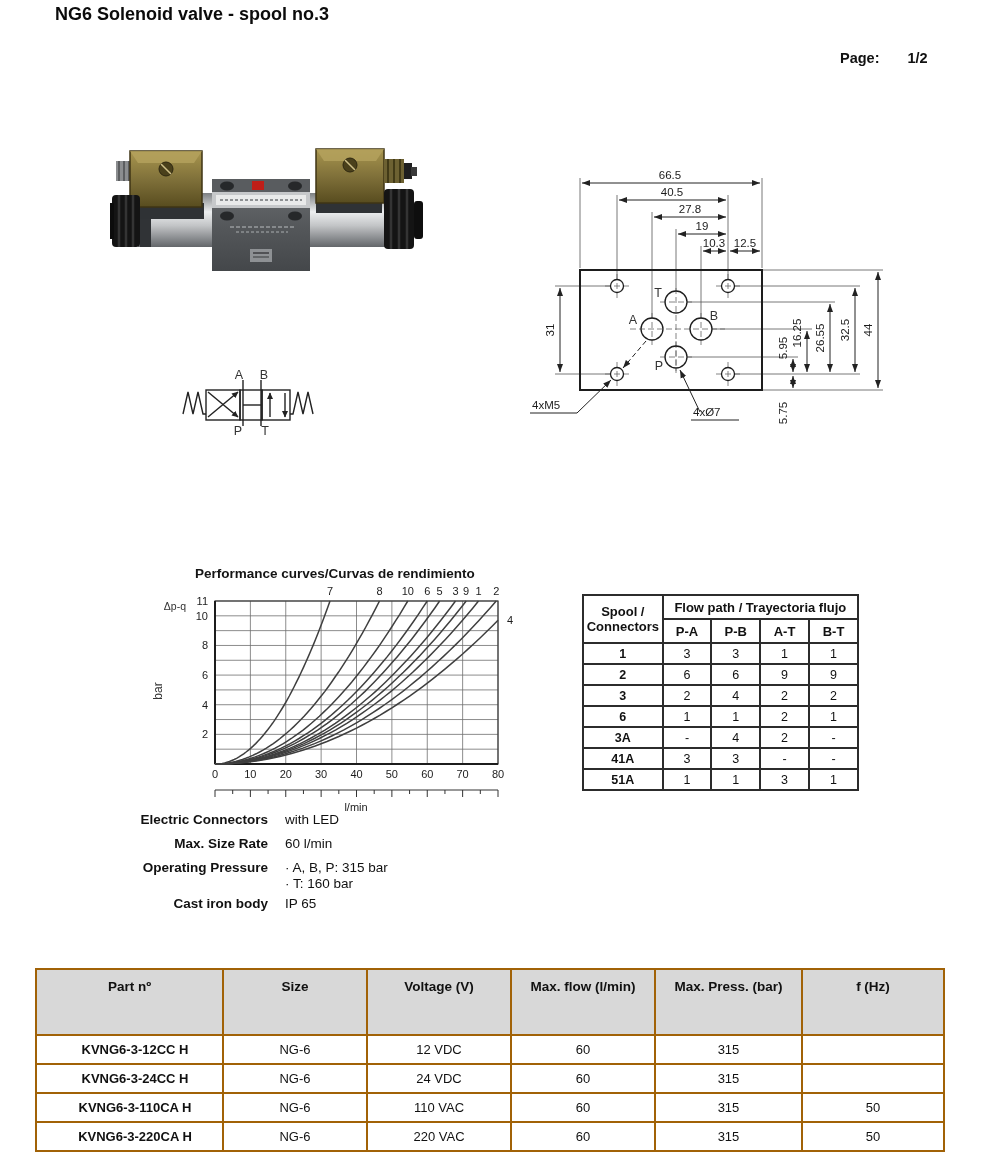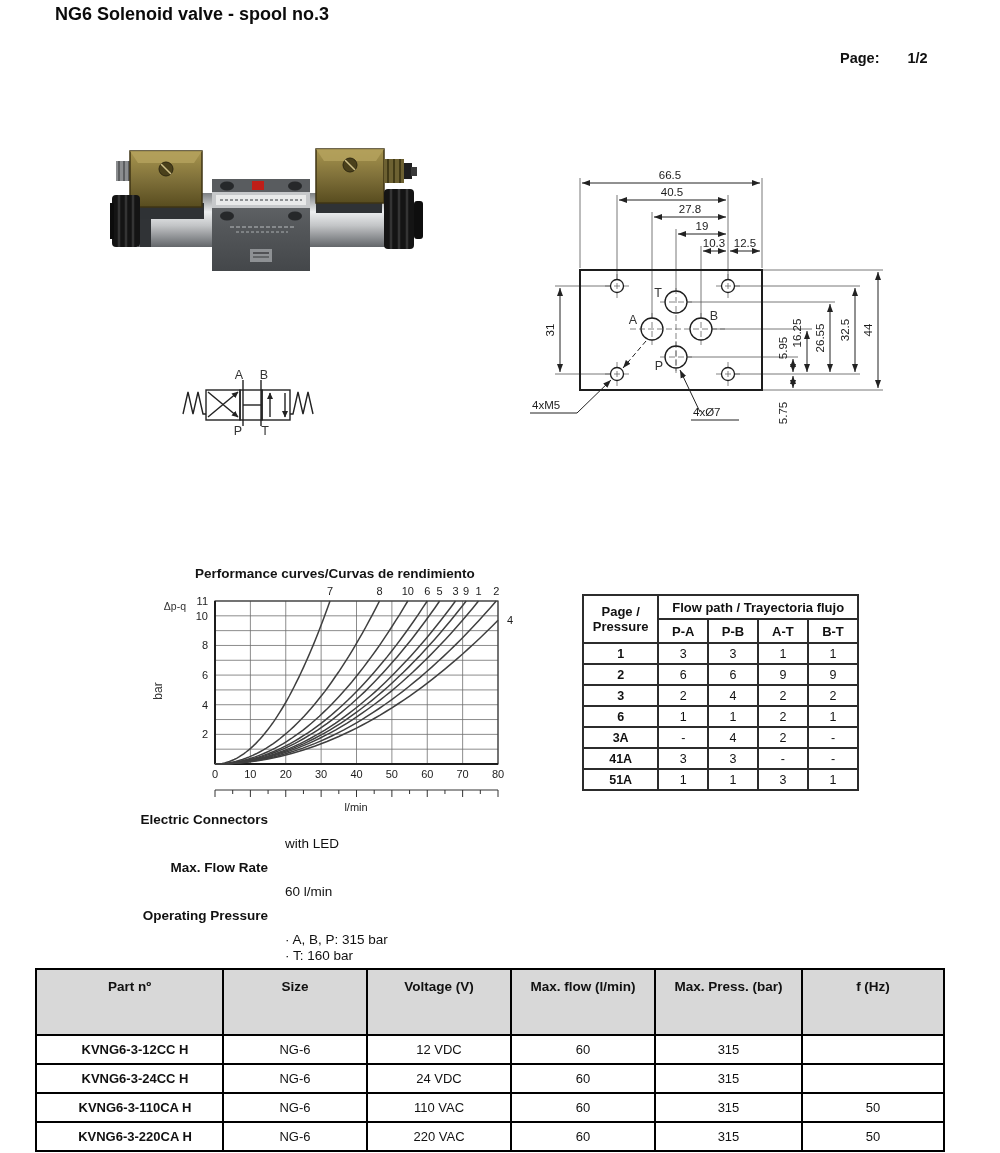--- a/index.html
+++ b/index.html
@@ -19,24 +19,24 @@
   .flow th,.flow td{border:2px solid #2c2c2c;text-align:center;padding:0;}
   .flow .c1{width:80px;}
   .flow .cc{width:60px;border-radius:10px;}
   .flow thead th{font-size:13px;height:22px;}
   .flow tbody th{font-size:12.5px;height:19px;}
   .flow tbody td{height:19px;}
   
   .specs{left:100px;top:812px;width:430px;font-size:13.5px;}
   .spec-row{display:flex;margin-bottom:8px;line-height:16px;}
   .spec-label{width:168px;text-align:right;font-weight:bold;flex:none;}
-  .spec-value{margin-left:17px;white-space:pre-line;margin-top:24px;}
+  .spec-value{margin-left:17px;white-space:pre-line;}
   
   .parts{left:35px;top:968px;width:908px;font-size:13px;table-layout:fixed;}
-  .parts th,.parts td{border:2px solid #000000;text-align:center;}
+  .parts th,.parts td{border:2px solid #a16207;text-align:center;}
   .parts thead th{background:#d8d8d8;height:54px;vertical-align:top;
                   padding-top:9px;font-size:13.5px;}
   .parts tbody td{height:25px;}
   .parts tbody td.pn{font-weight:bold;padding-left:12px;}
   svg text{font-family:"Liberation Sans",sans-serif;}
   .dimtxt{font-size:11.5px;fill:#1c1c1c;}
   .porttxt{font-family:"Liberation Serif",serif;font-size:12.5px;fill:#333;}
 </style>
 </head>
 <body>
@@ -338,22 +338,22 @@
       <text x="46" y="44" text-anchor="end" font-size="10.5" fill="#333">Δp-q</text>
       <text x="22" y="125" transform="rotate(-90 22 125)" text-anchor="middle" font-size="12" fill="#333">bar</text>
       <text x="216" y="245" text-anchor="middle" font-size="11" fill="#222">l/min</text>
     </svg>
   </div>
 
   <table class="abs flow">
     <thead>
       <tr>
         <th class="c1" rowspan="2">
-          <div>Page /</div>
-          <div>Pressure</div>
+          <div>Spool /</div>
+          <div>Connectors</div>
         </th>
         <th colspan="4">Flow path / Trayectoria flujo</th>
       </tr>
       <tr>
         <th class="cc">P-A</th>
         <th class="cc">P-B</th>
         <th class="cc">A-T</th>
         <th class="cc">B-T</th>
       </tr>
     </thead>
@@ -409,21 +409,21 @@
         </tr>
       </tbody>
   </table>
 
   <div class="abs specs">
     <div class="spec-row">
       <div class="spec-label">Electric Connectors</div>
       <div class="spec-value">with LED</div>
     </div>
     <div class="spec-row">
-      <div class="spec-label">Max. Flow Rate</div>
+      <div class="spec-label">Max. Size Rate</div>
       <div class="spec-value">60 l/min</div>
     </div>
     <div class="spec-row" style="margin-bottom:4px">
       <div class="spec-label">Operating Pressure</div>
       <div class="spec-value">· A, B, P: 315 bar
 · T: 160 bar</div>
     </div>
     <div class="spec-row">
       <div class="spec-label">Cast iron body</div>
       <div class="spec-value">IP 65</div>

